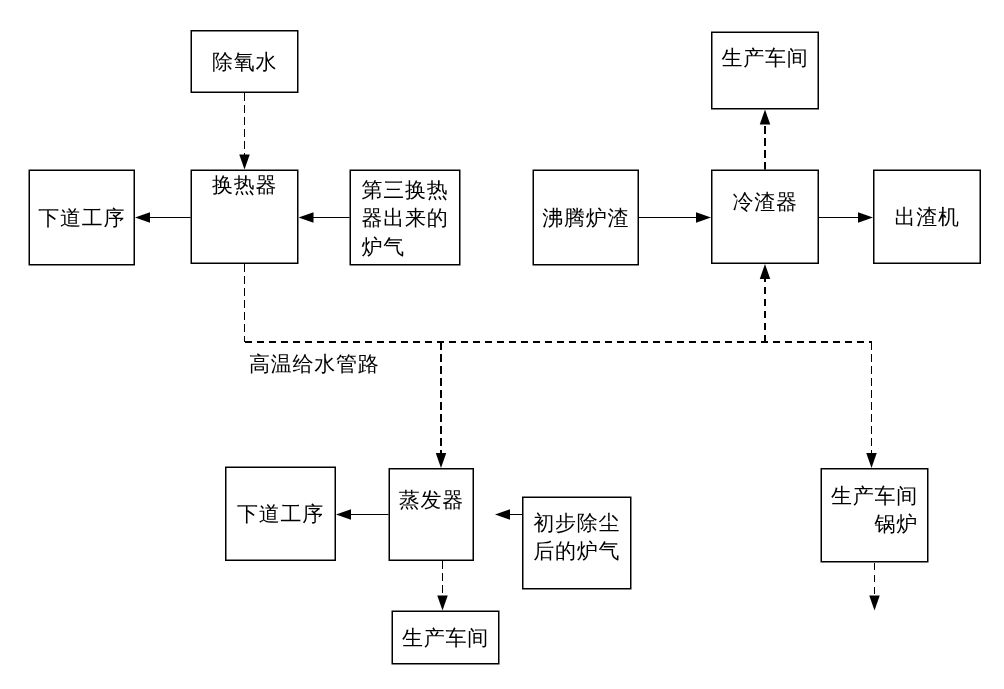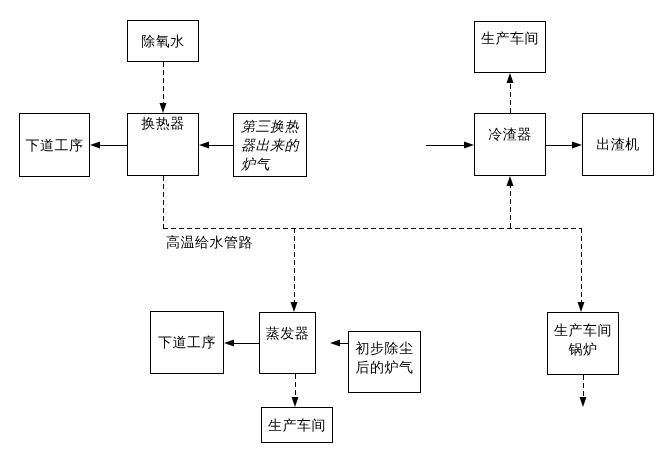--- a/index.html
+++ b/index.html
@@ -8,26 +8,26 @@
     font-family:"Liberation Sans","DejaVu Sans",sans-serif;color:#000;
   }
   .connector-layer{position:absolute;left:0;top:0;}
   .connector-layer line{stroke:#000;stroke-width:1;shape-rendering:crispEdges;}
   .connector-layer .dashed line{stroke-dasharray:5,3;}
   .connector-layer polygon{fill:#000;stroke:none;}
   .box{
     position:absolute;box-sizing:border-box;border:1px solid #000;background:#fff;
     display:flex;justify-content:center;align-items:center;
     font-size:14px;letter-spacing:0.5px;line-height:19px;
-    text-align:center;white-space:pre-line;
+    text-align:right;white-space:pre-line;
   }
   .b-deoxy{left:127px;top:20px;width:72px;height:42px;}
   .b-next1{left:19px;top:113px;width:71px;height:64px;}
   .b-hex{left:127px;top:113px;width:72px;height:63px;align-items:flex-start;}
-  .b-gas3{left:233px;top:113px;width:74px;height:64px;align-items:flex-start;justify-content:flex-start;text-align:left;padding:3px 0 0 7px;font-style:italic;}
+  .b-gas3{left:233px;top:113px;width:74px;height:64px;align-items:flex-start;justify-content:flex-start;text-align:left;padding:3px 0 0 7px;}
   .b-slag{left:355px;top:113px;width:71px;height:64px;}
   .b-cooler{left:474px;top:113px;width:72px;height:63px;align-items:flex-start;padding-top:11px;}
   .b-discharger{left:582px;top:113px;width:72px;height:63px;}
   .b-workshop1{left:474px;top:21px;width:72px;height:52px;align-items:flex-start;padding-top:7px;}
   .b-next2{left:150px;top:311px;width:74px;height:63px;}
   .b-evap{left:259px;top:312px;width:57px;height:62px;align-items:flex-start;padding-top:11px;}
   .b-gasdust{left:348px;top:311px;width:73px;height:62px;align-items:flex-start;padding-top:7px;margin-top:20px;}
   .b-workshop2{left:261px;top:407px;width:72px;height:36px;}
   .b-boiler{left:547px;top:312px;width:72px;height:63px;align-items:flex-start;padding-top:8px;}
   .b-turbine{left:553px;top:407px;width:64px;height:34px;}
@@ -74,20 +74,21 @@
       <polygon points="583,407 579.5,397 586.5,397"></polygon>
     </g>
   </svg>
 
   <div class="box b-deoxy">除氧水</div>
   <div class="box b-next1">下道工序</div>
   <div class="box b-hex">换热器</div>
   <div class="box b-gas3">第三换热
 器出来的
 炉气</div>
+  <div class="box b-slag">沸腾炉渣</div>
   <div class="box b-cooler">冷渣器</div>
   <div class="box b-discharger">出渣机</div>
   <div class="box b-workshop1">生产车间</div>
   <div class="box b-next2">下道工序</div>
   <div class="box b-evap">蒸发器</div>
   <div class="box b-gasdust">初步除尘
 后的炉气</div>
   <div class="box b-workshop2">生产车间</div>
   <div class="box b-boiler">生产车间
 锅炉</div>

